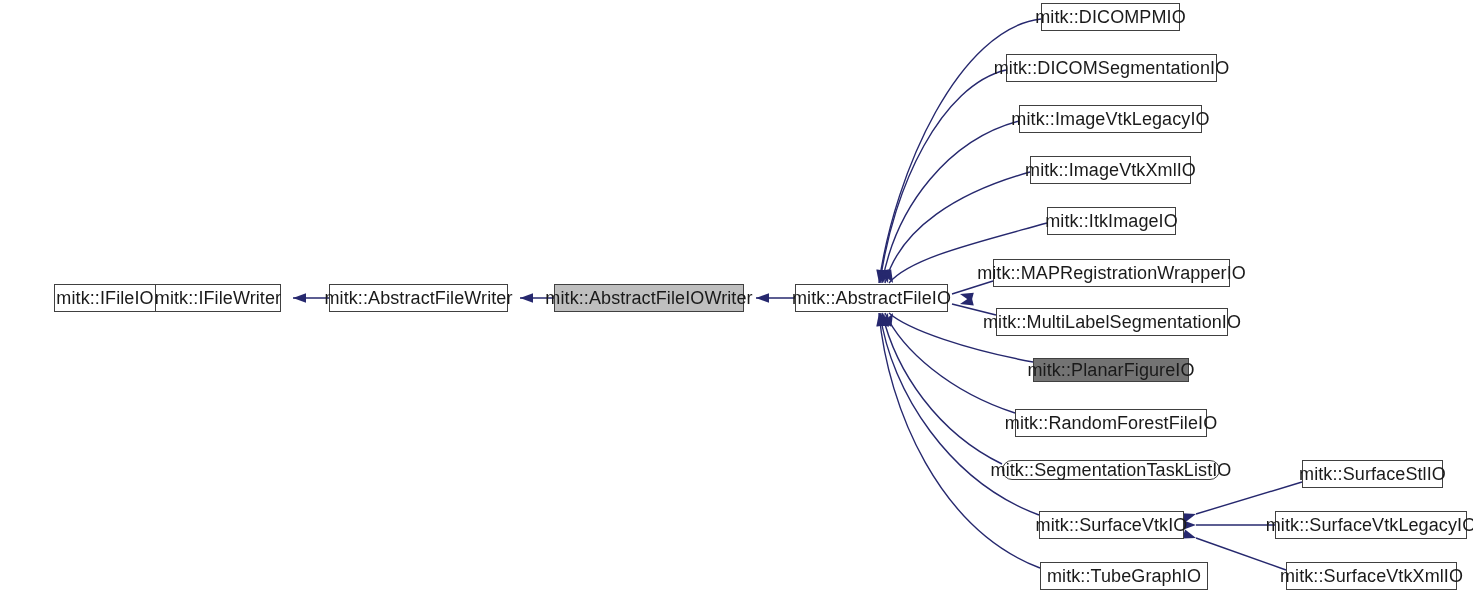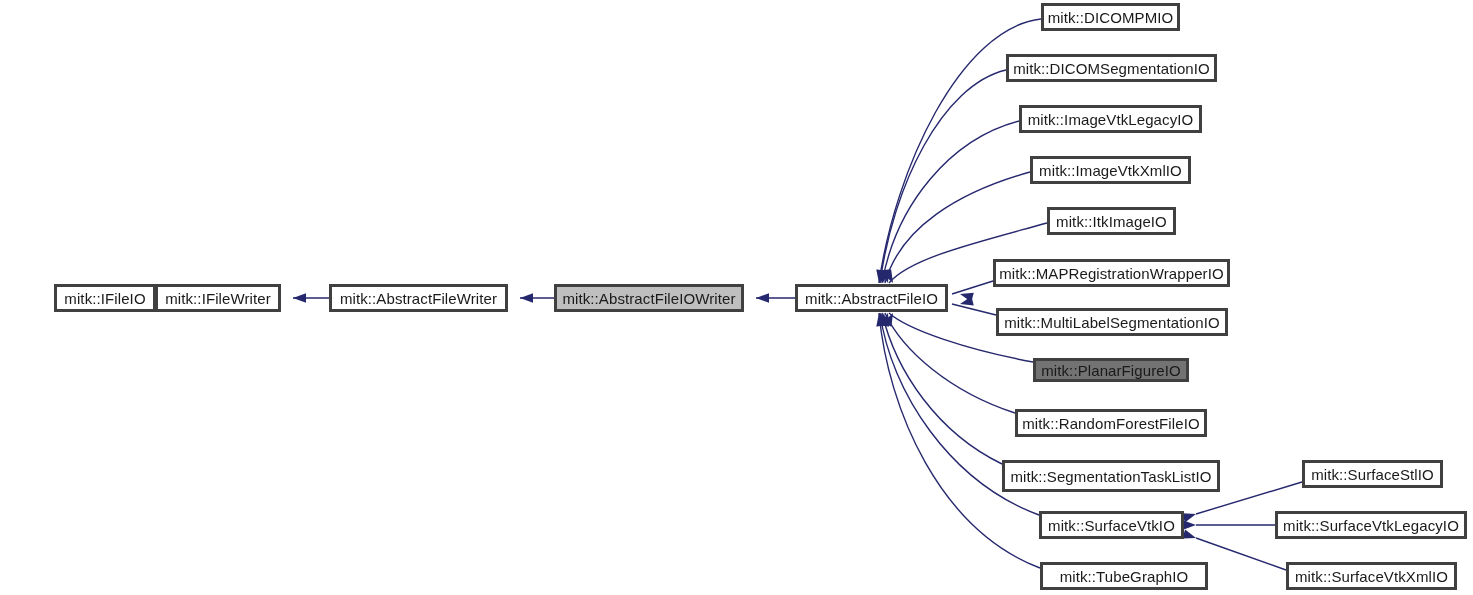--- a/index.html
+++ b/index.html
@@ -21,24 +21,24 @@
     position: absolute;
     left: 0;
     top: 0;
     width: 1473px;
     height: 595px;
     pointer-events: none;
   }
   .node {
     position: absolute;
     box-sizing: border-box;
-    border: 3px solid #ec4899;
+    border: 1px solid #ec4899;
     background: #ffffff;
     color: #1a1a1a;
-    font-size: 15px;
+    font-size: 18px;
     line-height: 1;
     display: flex;
     align-items: center;
     justify-content: center;
     white-space: nowrap;
     letter-spacing: 0.1px;
   }
   .node.highlight {
     background: #bfbfbf;
   }
@@ -128,21 +128,21 @@
       </div>
       <div class="node" style="left: 996px; top: 308px; width: 232px; height: 28px; border-color: rgb(64, 64, 64); background: rgb(255, 255, 255); color: rgb(26, 26, 26);">
         <span class="node-label">mitk::MultiLabelSegmentationIO</span>
       </div>
       <div class="node" style="left: 1033px; top: 358px; width: 156px; height: 24px; border-color: rgb(64, 64, 64); background: #737373; color: rgb(26, 26, 26);">
         <span class="node-label">mitk::PlanarFigureIO</span>
       </div>
       <div class="node" style="left: 1015px; top: 409px; width: 192px; height: 28px; border-color: rgb(64, 64, 64); background: rgb(255, 255, 255); color: rgb(26, 26, 26);">
         <span class="node-label">mitk::RandomForestFileIO</span>
       </div>
-      <div class="node" style="left: 1002px; top: 460px; width: 218px; height: 32px; border-color: rgb(64, 64, 64); background: rgb(255, 255, 255); color: rgb(26, 26, 26);">
+      <div class="node" style="left: 1002px; top: 460px; width: 218px; height: 20px; border-color: rgb(64, 64, 64); background: rgb(255, 255, 255); color: rgb(26, 26, 26); border-radius: 12px;">
         <span class="node-label">mitk::SegmentationTaskListIO</span>
       </div>
       <div class="node" style="left: 1039px; top: 511px; width: 145px; height: 28px; border-color: rgb(64, 64, 64); background: rgb(255, 255, 255); color: rgb(26, 26, 26);">
         <span class="node-label">mitk::SurfaceVtkIO</span>
       </div>
       <div class="node" style="left: 1040px; top: 562px; width: 168px; height: 28px; border-color: rgb(64, 64, 64); background: rgb(255, 255, 255); color: rgb(26, 26, 26);">
         <span class="node-label">mitk::TubeGraphIO</span>
       </div>
       <div class="node" style="left: 1302px; top: 460px; width: 141px; height: 28px; border-color: rgb(64, 64, 64); background: rgb(255, 255, 255); color: rgb(26, 26, 26);">
         <span class="node-label">mitk::SurfaceStlIO</span>

